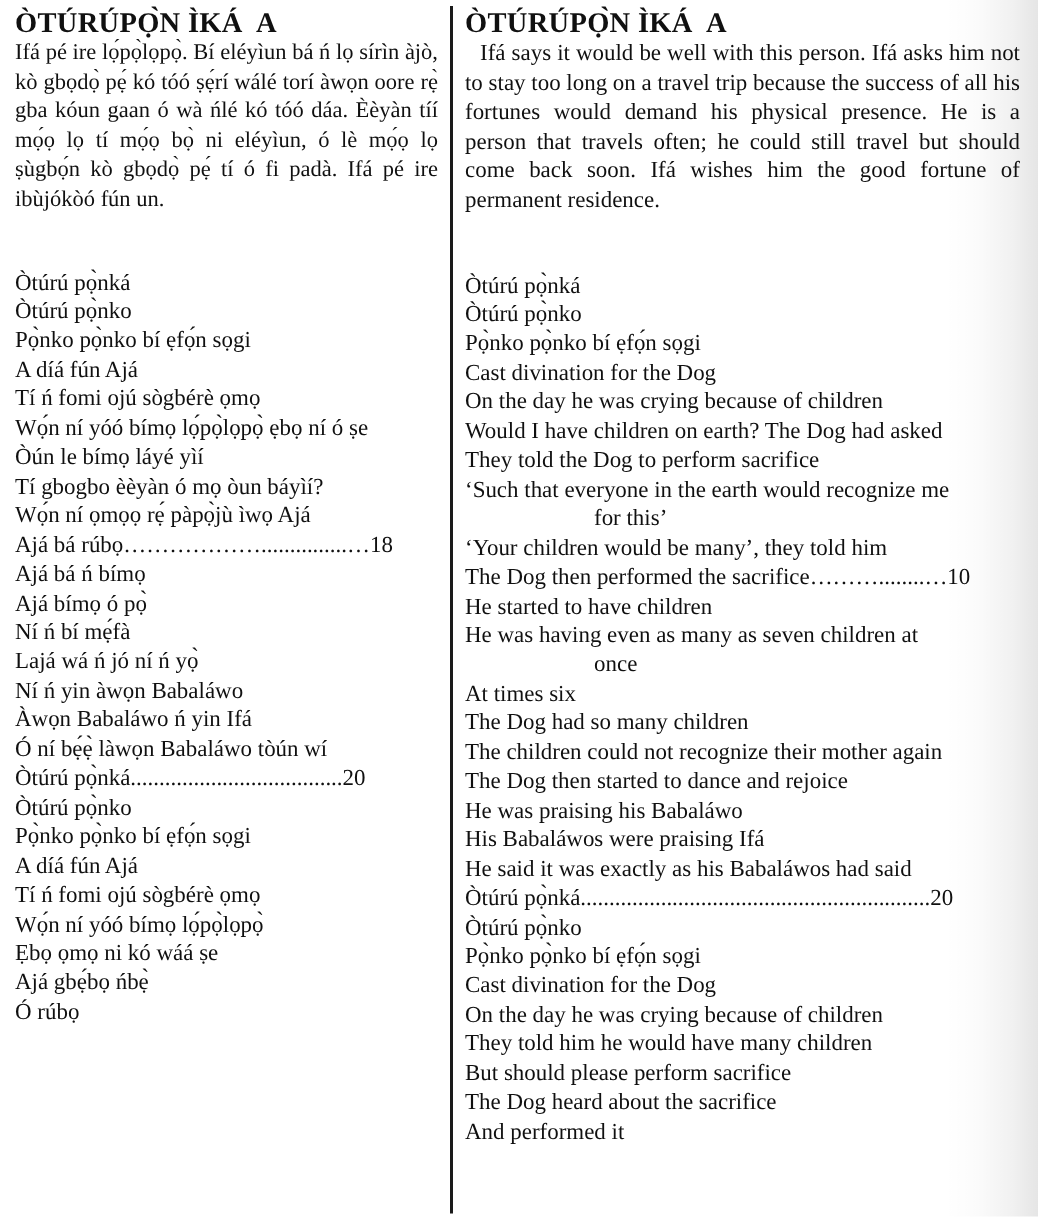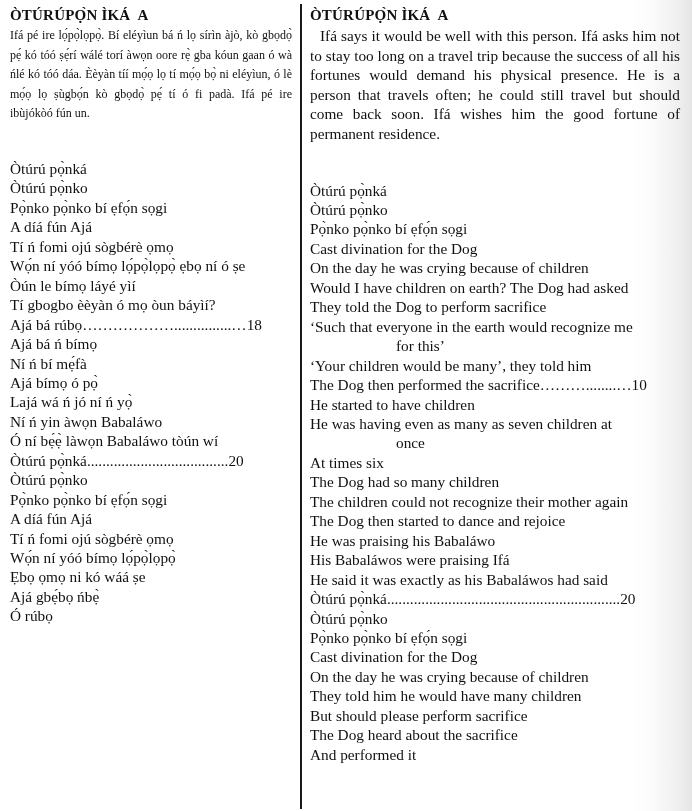--- a/index.html
+++ b/index.html
@@ -55,29 +55,29 @@
     margin-bottom: 2px;
     flex: 0 0 auto;
   }
   .col-right {
     width: 390px;
     padding: 6px 12px 0 8px;
   }
 
   .odu-title {
     font-weight: bold;
-    font-size: 15px;
+    font-size: 19px;
     letter-spacing: 0.2px;
     line-height: 19px;
     margin: 0 0 1px 0;
     white-space: pre;
   }
 
   .prose {
-    font-size: 12px;
+    font-size: 15px;
     line-height: 19.6px;
     text-align: justify;
     margin: 0;
     hyphens: none;
   }
   .prose-right {
     font-size: 15.3px;
     line-height: 19.6px;
     text-align: justify;
     margin: 0;
@@ -119,26 +119,28 @@
     <div class="gap-left"></div>
     <ul class="verse">
         <li>Òtúrú pọ̀nká</li>
         <li>Òtúrú pọ̀nko</li>
         <li>Pọ̀nko pọ̀nko bí ẹfọ́n sọgi</li>
         <li>A díá fún Ajá</li>
         <li>Tí ń fomi ojú sògbérè ọmọ</li>
         <li>Wọ́n ní yóó bímọ lọ́pọ̀lọpọ̀ ẹbọ ní ó ṣe</li>
         <li>Òún le bímọ láyé yìí</li>
         <li>Tí gbogbo èèyàn ó mọ òun báyìí?</li>
+        <li>Wọ́n ní ọmọọ rẹ́ pàpọ̀jù ìwọ Ajá</li>
         <li>Ajá bá rúbọ………………...............…18</li>
         <li>Ajá bá ń bímọ</li>
+        <li>Ajá bímọ ó pọ̀</li>
         <li>Ní ń bí mẹ́fà</li>
-        <li>Ajá bímọ ó pọ̀</li>
         <li>Lajá wá ń jó ní ń yọ̀</li>
         <li>Ní ń yin àwọn Babaláwo</li>
+        <li>Àwọn Babaláwo ń yin Ifá</li>
         <li>Ó ní bẹ́ẹ̀ làwọn Babaláwo tòún wí</li>
         <li>Òtúrú pọ̀nká.....................................20</li>
         <li>Òtúrú pọ̀nko</li>
         <li>Pọ̀nko pọ̀nko bí ẹfọ́n sọgi</li>
         <li>A díá fún Ajá</li>
         <li>Tí ń fomi ojú sògbérè ọmọ</li>
         <li>Wọ́n ní yóó bímọ lọ́pọ̀lọpọ̀</li>
         <li>Ẹbọ ọmọ ni kó wáá ṣe</li>
         <li>Ajá gbẹ́bọ ńbẹ̀</li>
         <li>Ó rúbọ</li>

